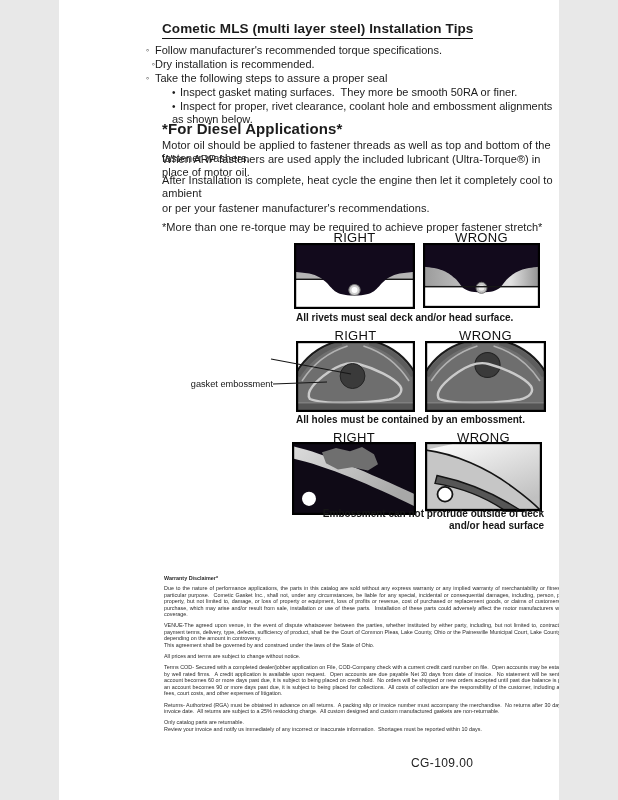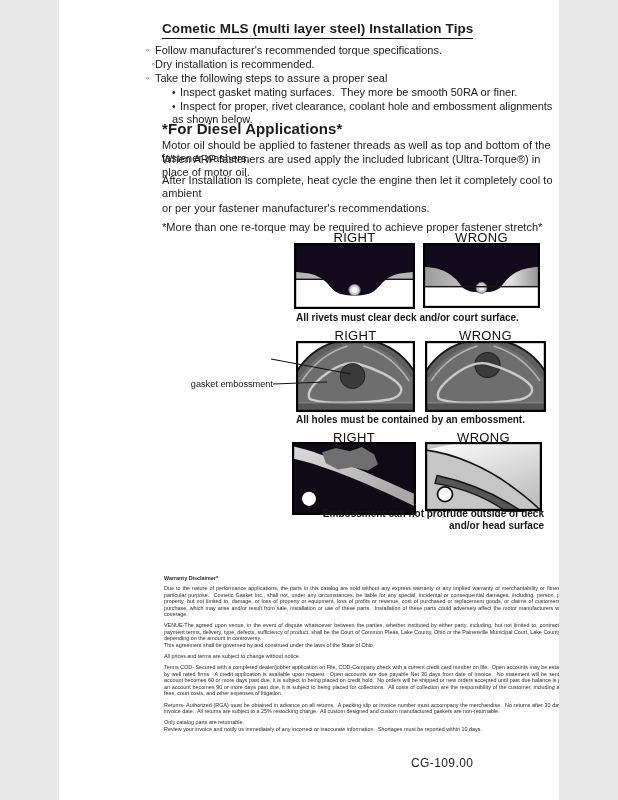--- a/index.html
+++ b/index.html
@@ -85,21 +85,21 @@
       <rect width="120" height="66" fill="#ffffff"></rect>
       <rect y="24" width="120" height="20" fill="url(#g1w)"></rect>
       <path d="M0,0 H120 V24 C102,25.5 96,28 87,36 C79,43.5 81,50 60,50 C39,50 41,43.5 33,36 C24,28 18,25.5 0,24 Z" fill="#120a1c"></path>
       <circle cx="60" cy="45.5" r="5.6" fill="#c4c4c4" stroke="#6e6e6e" stroke-width="1"></circle>
       <circle cx="60" cy="45.5" r="3" fill="#ececec"></circle>
       <rect y="43.6" width="120" height="1.5" fill="#161616"></rect>
       <rect x="1.1" y="1.1" width="117.8" height="63.8" fill="none" stroke="#000000" stroke-width="2.2"></rect>
     </svg>
   </div>
 
-  <div class="abs fig-caption" style="left:237px;top:312px;">All rivets must clear deck and/or court surface.</div>
+  <div class="abs fig-caption" style="left:237px;top:312px;">All rivets must seal deck and/or head surface.</div>
 
   <div class="abs fig-label" style="left:237px;top:328px;width:119px;">RIGHT</div>
   <div class="abs fig-label" style="left:366px;top:328px;width:121px;">WRONG</div>
 
   <div class="abs annot" style="left:109px;top:379px;width:105px;">gasket embossment</div>
 
   <div class="panel" style="left:237px;top:341px;width:119px;height:71px;">
     <svg viewBox="0 0 120 71" preserveAspectRatio="none">
       <rect width="120" height="71" fill="#6e6e6e"></rect>
       <path d="M0,0 H42 Q14,8 0,32 Z" fill="#ffffff"></path>

